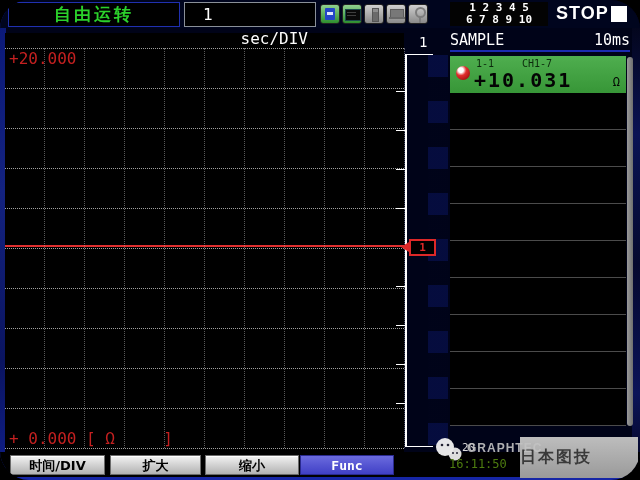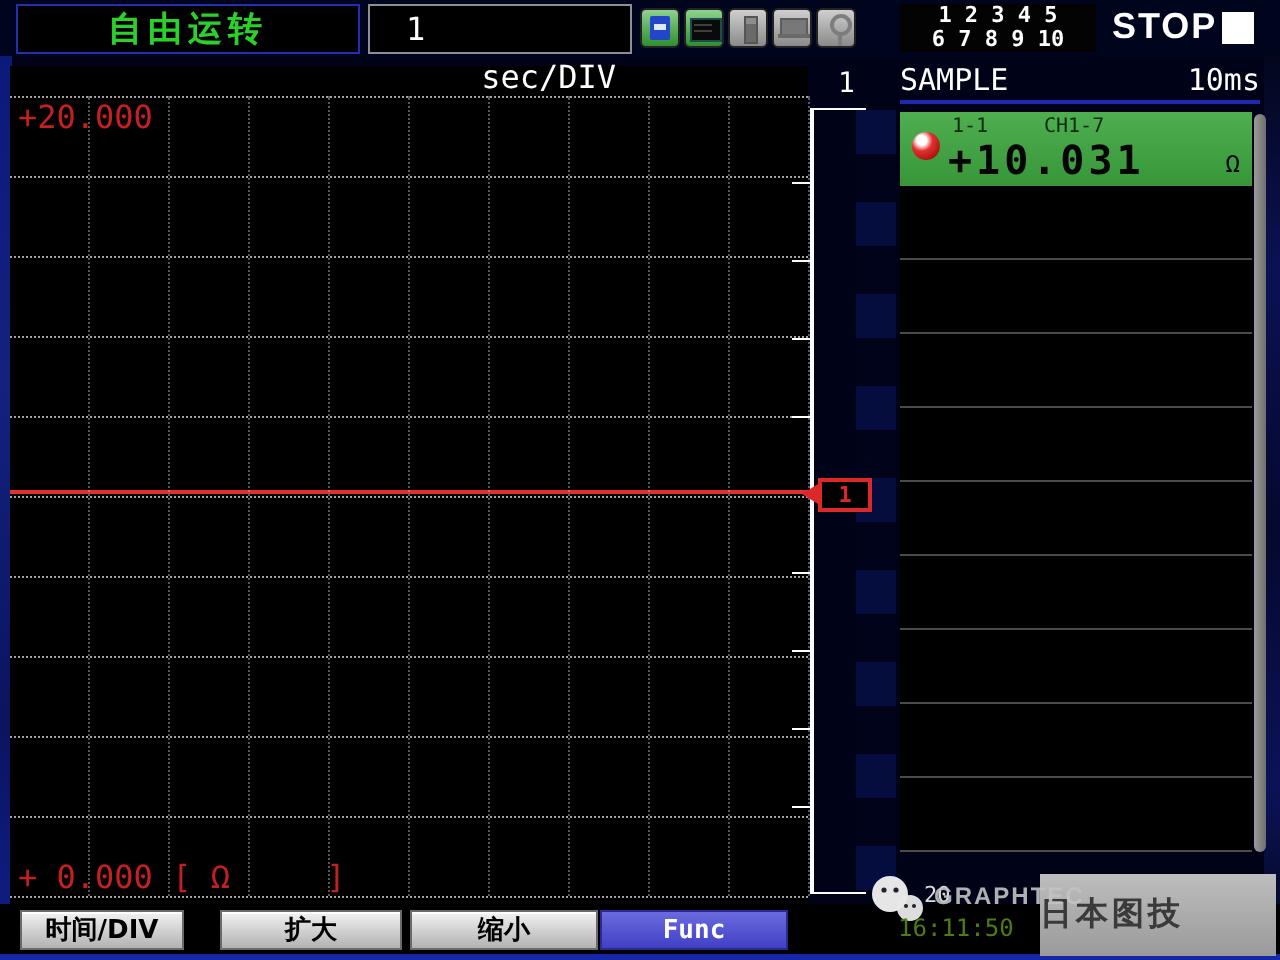--- a/index.html
+++ b/index.html
@@ -1,17 +1,17 @@
 <!DOCTYPE html>
 <html><head>
 <meta charset="utf-8">
 <style>
   html,body{margin:0;padding:0;background:#000;}
   .screen{position:relative;width:640px;height:480px;background:#000318;overflow:hidden;
-          font-family:"DejaVu Sans",sans-serif;}
+          font-family:"DejaVu Sans",sans-serif;border-radius:29px;}
   .screen::before{content:"";position:absolute;left:0;top:0;width:6px;height:100%;
           background:linear-gradient(to bottom,#0a1878,#13227f 40%,#0a1460 75%,#101f8a);z-index:1;}
   
   .topbar{position:absolute;left:0;top:0;width:640px;height:28px;background:#00051e;z-index:3;}
   .mode-box{position:absolute;left:8px;top:2px;width:170px;height:23px;background:#000;
           border:1px solid #2030b0;display:flex;align-items:center;justify-content:center;}
   .mode-box span{color:#2bd12b;font-size:17px;font-weight:bold;letter-spacing:3px;}
   .tb-box{position:absolute;left:184px;top:2px;width:130px;height:23px;background:#000;
           border:1px solid #8a9098;display:flex;align-items:center;justify-content:space-between;
           font-family:"DejaVu Sans Mono",monospace;color:#fff;font-size:16px;}
@@ -77,21 +77,21 @@
           background:linear-gradient(to right,#9a9a9a,#6e6e6e);z-index:3;}
   
   .footer{position:absolute;left:0;top:452px;width:640px;height:25px;background:#000;z-index:4;}
   .bottom-blue{position:absolute;left:0;top:477px;width:640px;height:3px;background:#1626a6;z-index:4;}
   .fbtn{position:absolute;top:3px;height:20px;line-height:20px;text-align:center;font-size:13px;font-weight:bold;
           box-sizing:border-box;cursor:pointer;}
   .fbtn-gray{background:linear-gradient(#f2f2f2,#b2b2b2);border:1px solid #6a6a6a;color:#000;
           box-shadow:inset 0 1px 0 #fff;}
   .fbtn-blue{background:linear-gradient(#6b6bde,#4040c6);border:1px solid #2a2a90;color:#fff;
           font-family:"DejaVu Sans Mono",monospace;}
-  .fb0{left:10px;width:82px;} .fb1{left:110px;width:91px;} .fb2{left:205px;width:94px;} .fb3{left:300px;width:94px;}
+  .fb0{left:10px;width:95px;} .fb1{left:110px;width:91px;} .fb2{left:205px;width:94px;} .fb3{left:300px;width:94px;}
   
   .wechat{position:absolute;left:433px;top:437px;z-index:5;}
   .date-frag{position:absolute;left:462px;top:441px;color:#dcdcdc;font-size:11px;z-index:4;
           font-family:"DejaVu Sans Mono",monospace;}
   .timestamp{position:absolute;left:449px;top:457px;color:#4d7c0f;font-size:12px;z-index:6;
           font-family:"DejaVu Sans Mono",monospace;}
   .wm-box{position:absolute;left:520px;top:437px;width:118px;height:41px;z-index:5;
           background:linear-gradient(#bdbdbd,#9a9a9a);display:flex;align-items:center;justify-content:flex-start;}
   .wm-box span{color:#3a3a3a;font-size:16px;font-weight:bold;letter-spacing:2px;}
   .wm-brand{position:absolute;left:467px;top:441px;color:#c3c3c3;font-size:12px;font-weight:bold;

